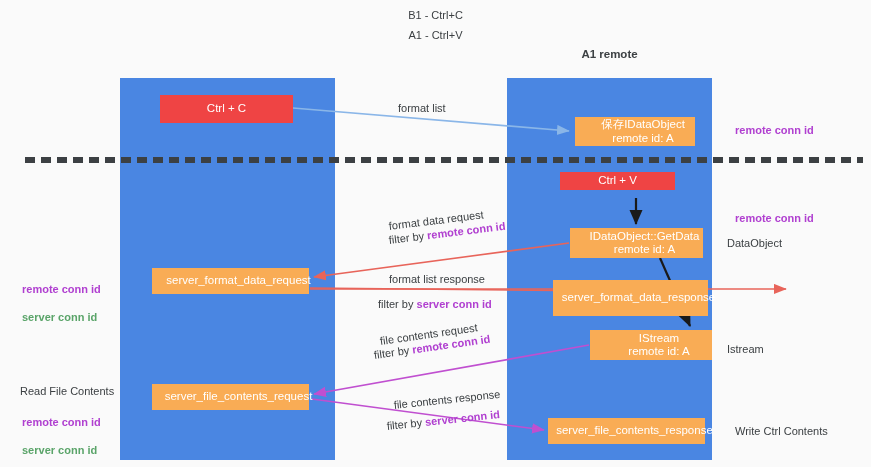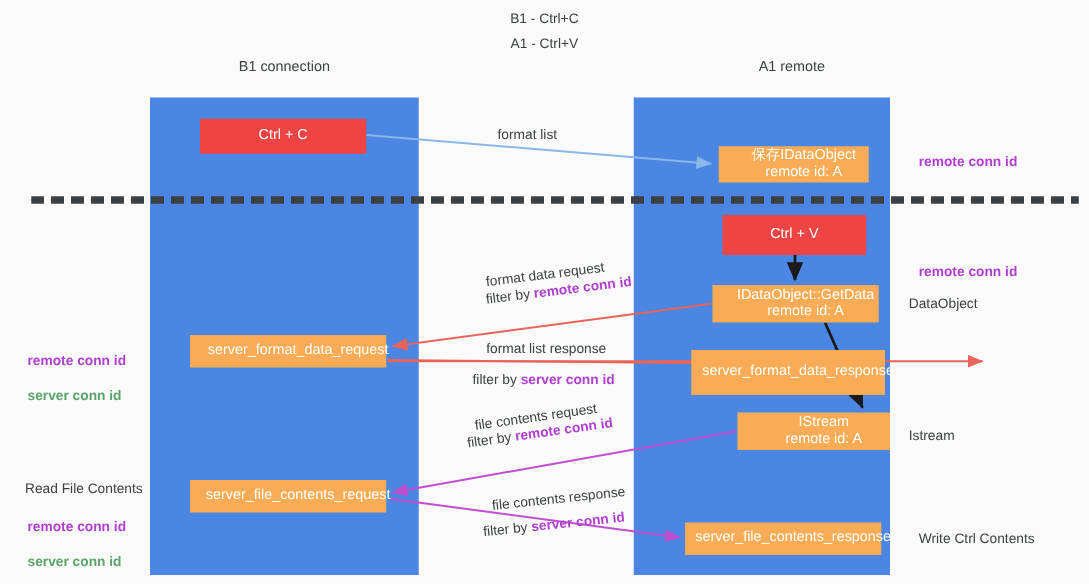--- a/index.html
+++ b/index.html
@@ -19,21 +19,21 @@
     left:0;top:5px;width:871px;text-align:center;
     font-size:11px;color:#3c4043;line-height:20px;
   }
   #title div{white-space:pre;}
 
   
   .col-head{
     font-size:11.5px;color:#3c4043;text-align:center;line-height:13px;
   }
   #head-b1{left:120px;top:48px;width:215px;}
-  #head-a1{left:531px;top:48px;width:205px;}
+  #head-a1{left:507px;top:48px;width:205px;font-weight:bold;}
 
   
   .lane{background:#4a86e2;}
   #lane-b1{left:120px;top:78px;width:215px;height:382px;}
   #lane-a1{left:507px;top:78px;width:205px;height:382px;}
 
   
   .box{
     box-sizing:border-box;
     display:flex;align-items:center;justify-content:center;
@@ -42,21 +42,21 @@
     font-size:11.5px;
     line-height:13.5px;
     white-space:pre-line;
     z-index:6;
   }
   .green{background:#ef4444;}
   .orange{background:#f9ac55;padding-left:16px;}
 
   #box-ctrlc{left:160px;top:95px;width:133px;height:28px;}
   #box-saveido{left:575px;top:117px;width:120px;height:29px;}
-  #box-ctrlv{left:578px;top:172px;width:115px;height:32px;}
+  #box-ctrlv{left:560px;top:172px;width:115px;height:18px;}
   #box-getdata{left:570px;top:228px;width:133px;height:30px;}
   #box-fmtreq{left:152px;top:268px;width:157px;height:26px;}
   #box-fmtresp{left:513px;top:280px;width:155px;height:36px;margin-left:40px;}
   #box-istream{left:590px;top:330px;width:122px;height:30px;}
   #box-filereq{left:152px;top:384px;width:157px;height:26px;}
   #box-fileresp{left:548px;top:418px;width:157px;height:26px;}
 
   
   #divider{
     left:25px;top:157px;width:838px;height:6px;
@@ -96,22 +96,20 @@
 </head>
 <body>
 
 <div id="canvas">
 
   <div class="abs" id="title">
     <div>B1 - Ctrl+C</div>
     <div>A1 - Ctrl+V</div>
   </div>
 
-  <div class="abs col-head" id="head-b1">B1
-connection</div>
   <div class="abs col-head" id="head-a1">A1
 remote</div>
 
   <div class="abs lane" id="lane-b1"></div>
   <div class="abs lane" id="lane-a1"></div>
 
   <svg class="layer" viewBox="0 0 871 467" width="871" height="467">
     <defs>
       <marker id="ah-blue" markerWidth="9" markerHeight="9" refX="7.5" refY="3.2" orient="auto">
         <path d="M0,0 L8,3.2 L0,6.4 z" fill="#8ab6e8"></path>

